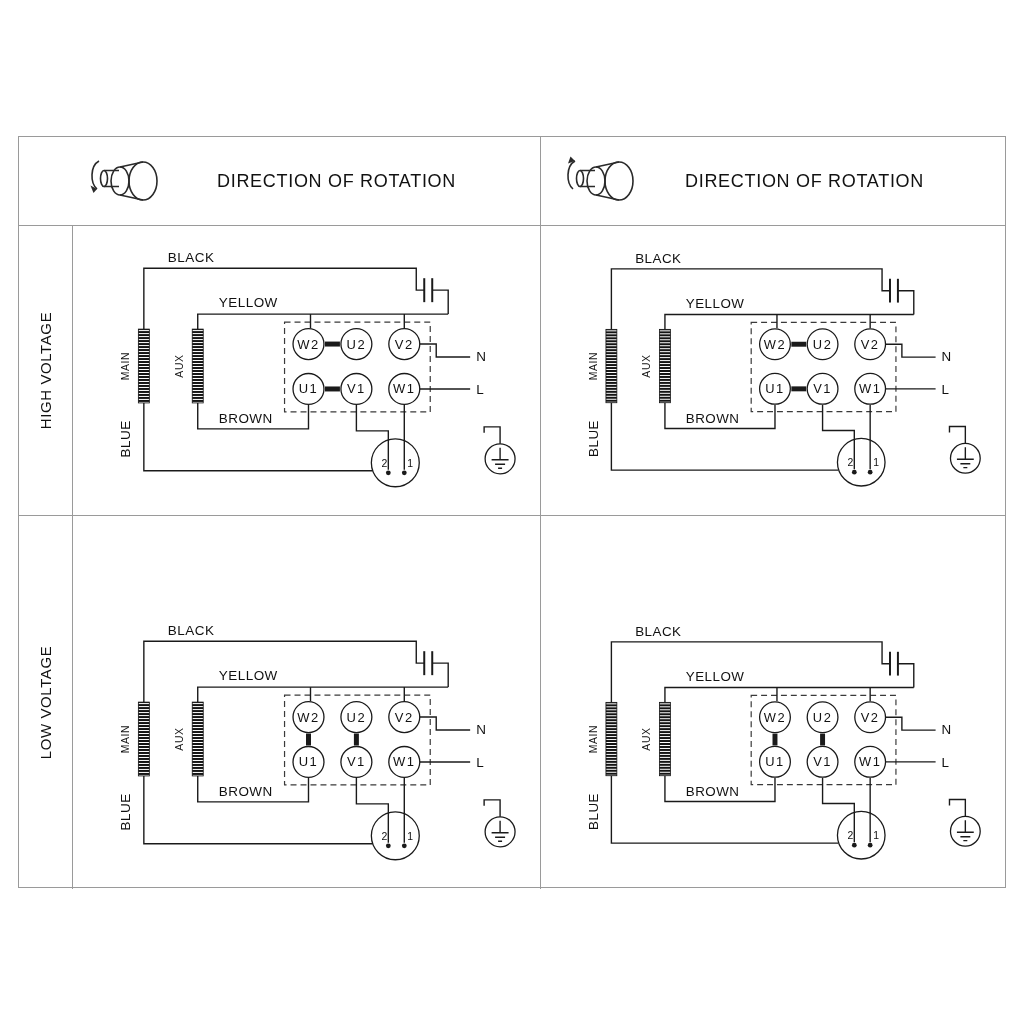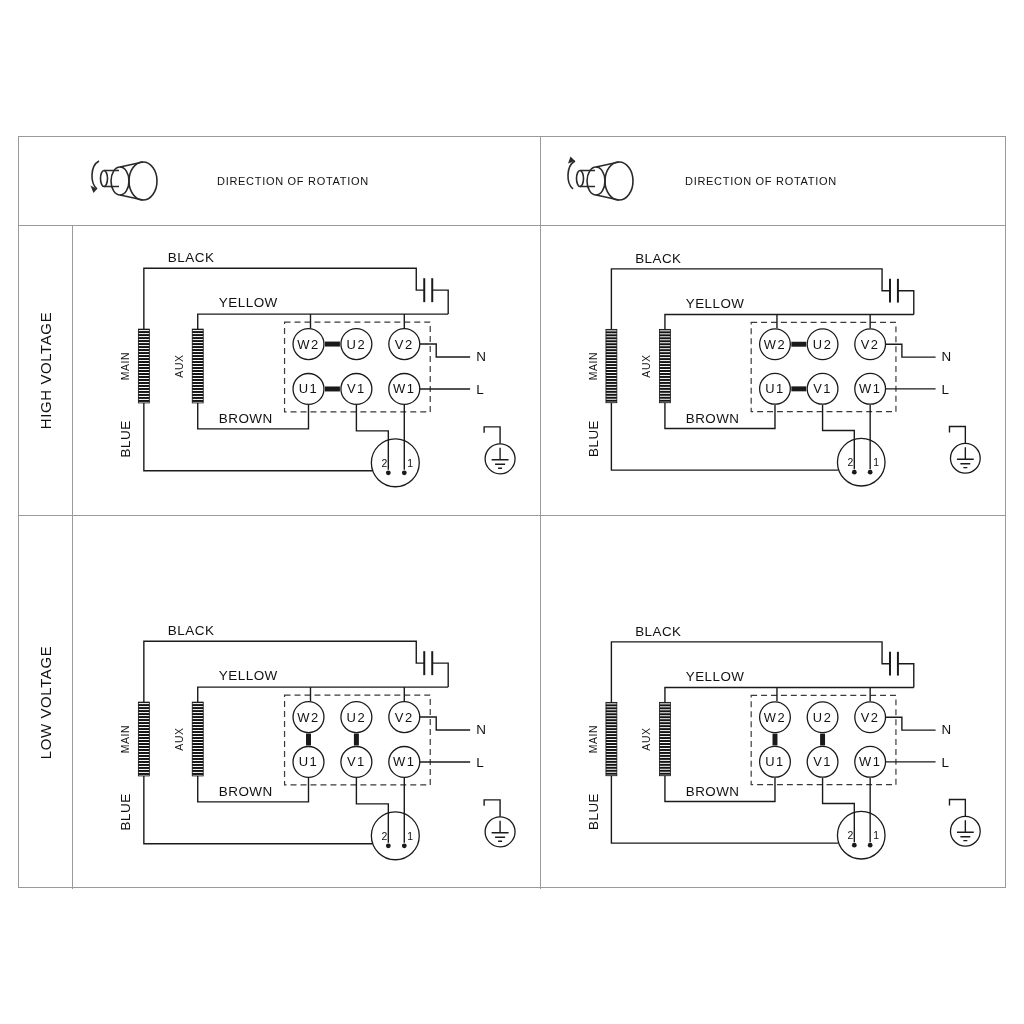--- a/index.html
+++ b/index.html
@@ -8,21 +8,21 @@
     font-family:"Liberation Sans",sans-serif;color:#111;
   }
   .frame{
     position:absolute;left:18px;top:136px;width:988px;height:752px;
     border:1px solid #9a9a9a;box-sizing:border-box;background:#fff;
   }
   .header-row{display:flex;height:89px;border-bottom:1px solid #9a9a9a;box-sizing:border-box;}
   .header-cell{display:flex;align-items:center;box-sizing:border-box;}
   .header-cell.left{width:522px;border-right:1px solid #9a9a9a;padding-left:70px;gap:42px;}
   .header-cell.right{flex:1;padding-left:24px;gap:34px;}
-  .header-title{font-size:11px;letter-spacing:0.7px;}
+  .header-title{font-size:18px;letter-spacing:0.7px;}
   .row{display:flex;box-sizing:border-box;}
   .row-hv{height:290px;border-bottom:1px solid #9a9a9a;}
   .row-lv{height:373px;}
   .side-label{width:54px;border-right:1px solid #9a9a9a;display:flex;align-items:center;justify-content:center;box-sizing:border-box;}
   .side-label span{transform:rotate(-90deg);white-space:nowrap;font-size:15px;letter-spacing:0.6px;}
   .cell{width:468px;border-right:1px solid #9a9a9a;box-sizing:border-box;display:flex;align-items:flex-start;overflow:hidden;}
   .cell.right{flex:1;border-right:none;}
   .row-lv .cell{align-items:flex-end;}
 
   svg text{font-family:"Liberation Sans",sans-serif;fill:#111;}

